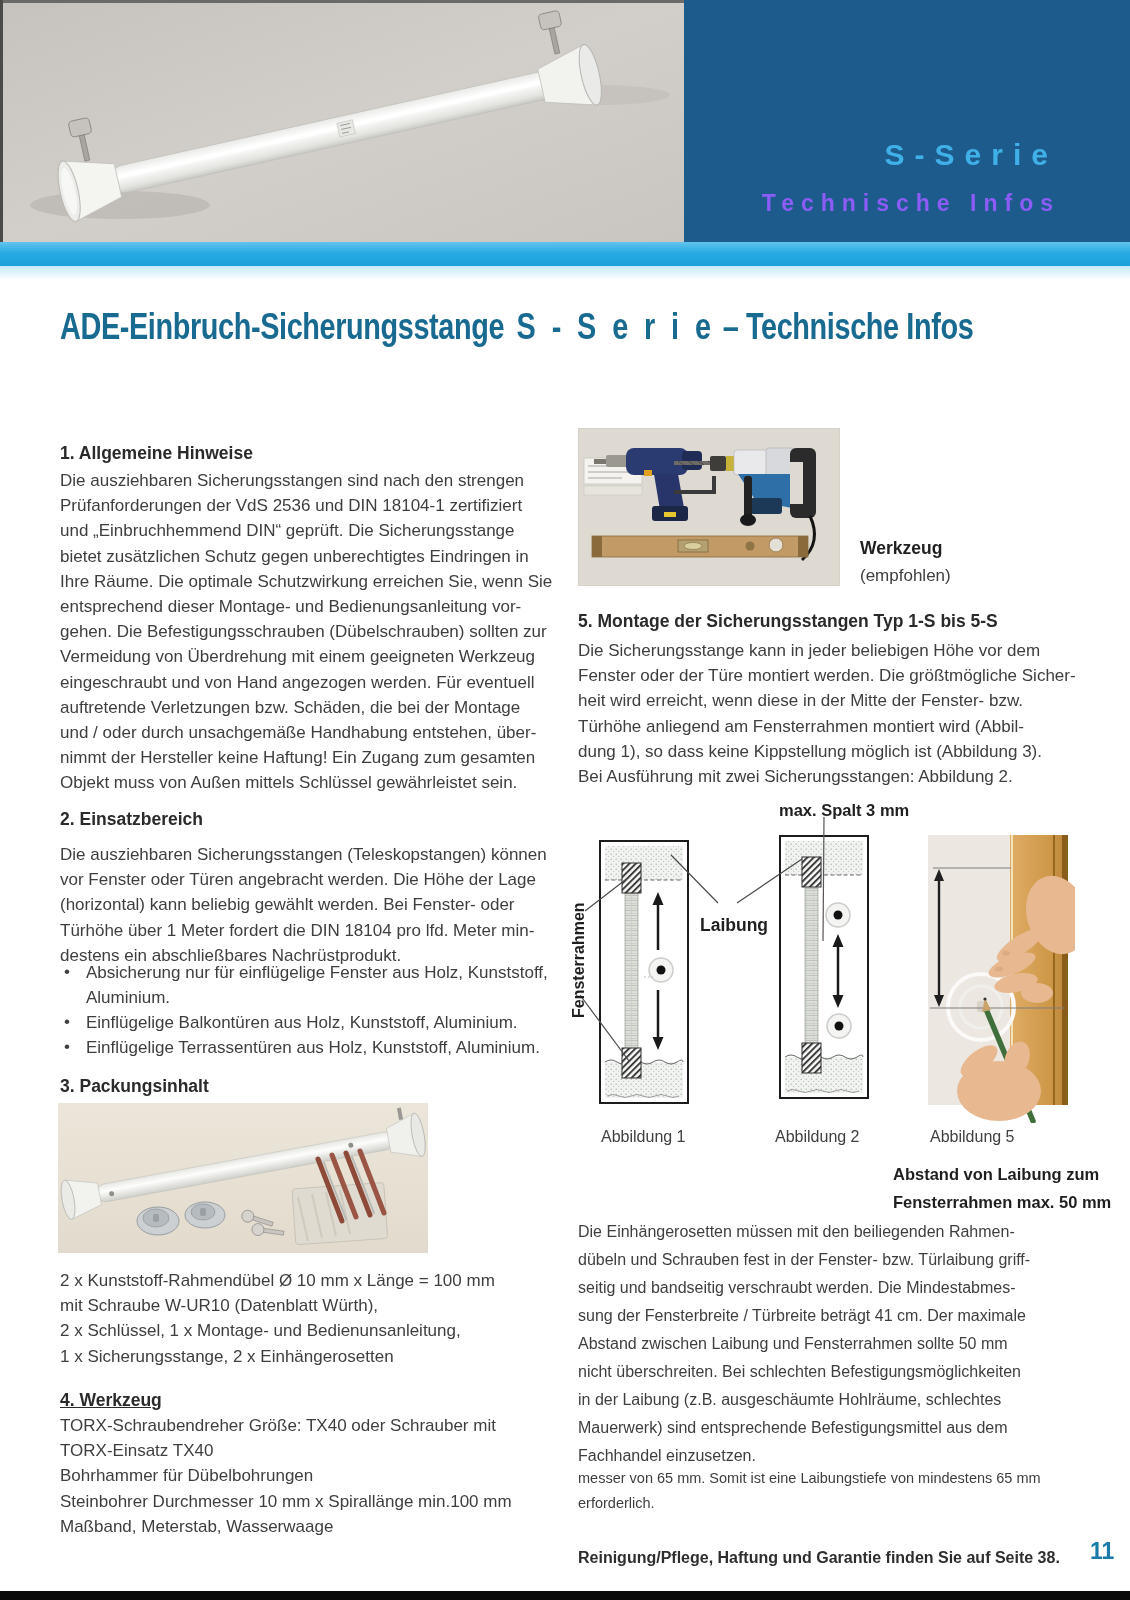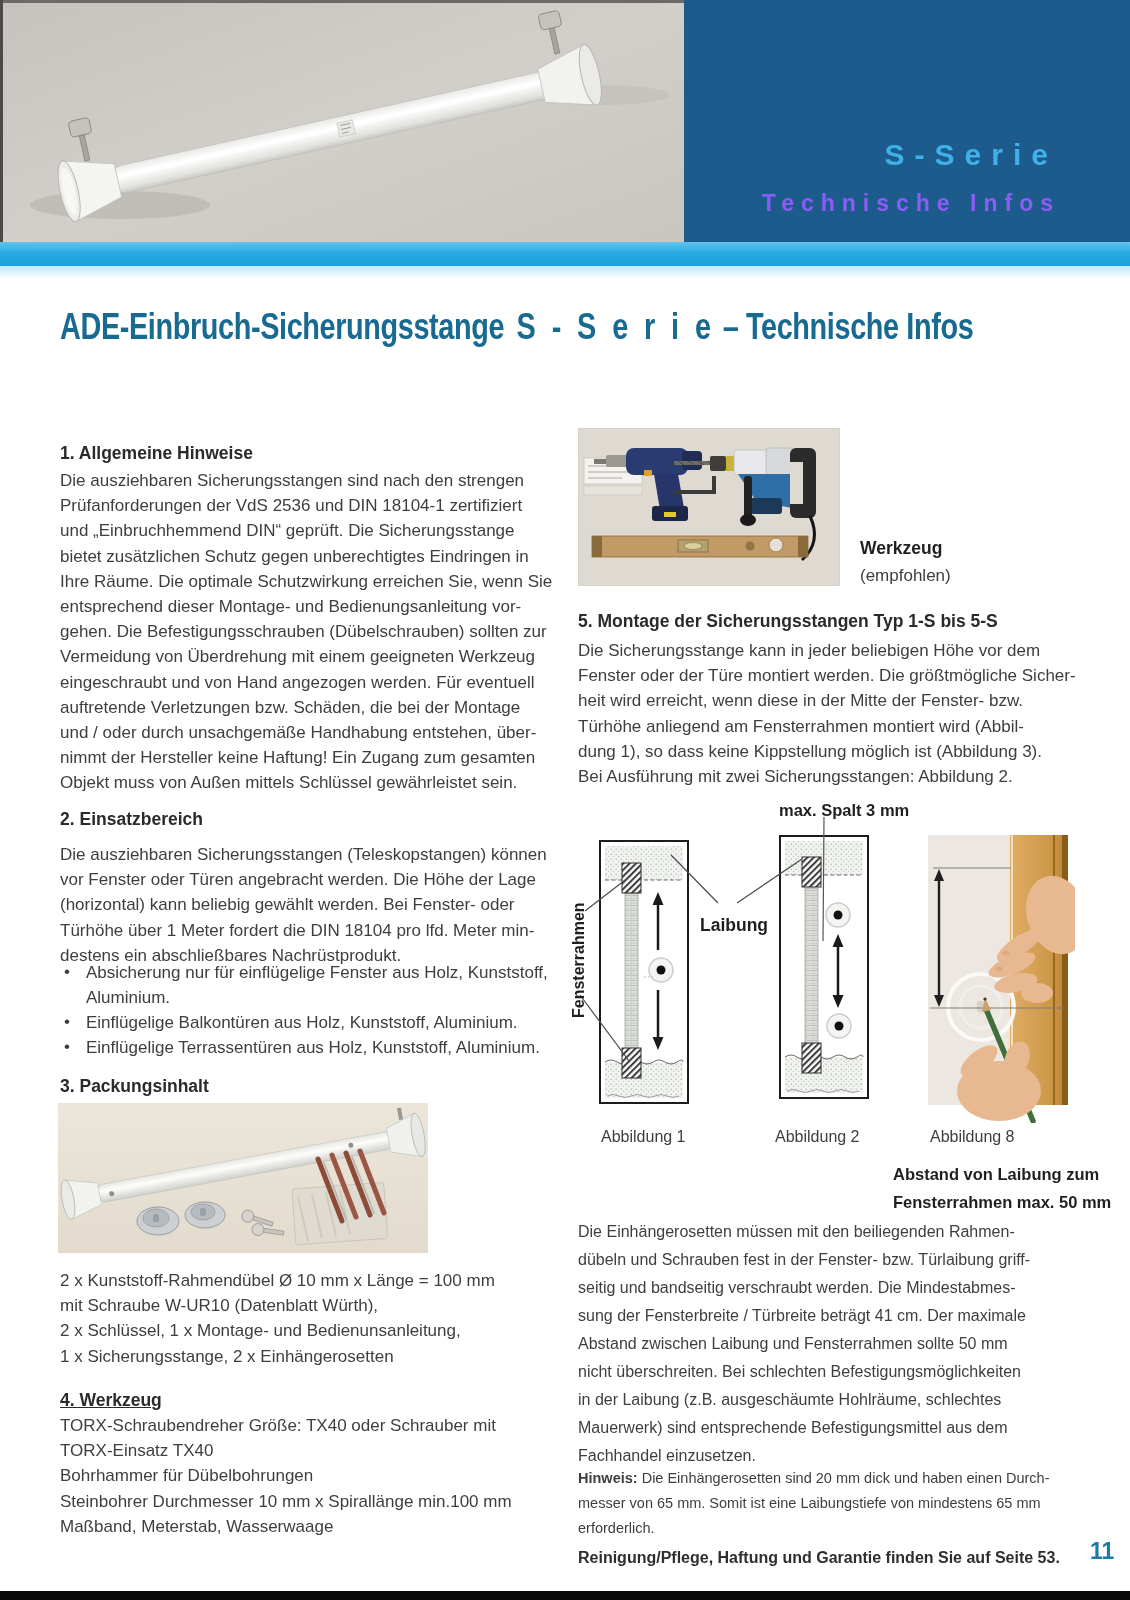--- a/index.html
+++ b/index.html
@@ -353,31 +353,28 @@
       </g>
     </svg>
   </div>
 
   <div class="abs fig-label" style="left:779px;top:801px;">max. Spalt 3 mm</div>
   <div class="abs fig-label" style="left:700px;top:915px;font-size:17.5px;">Laibung</div>
   <div class="abs fig-label rot-label" style="left:570px;top:1018px;font-size:16px;">Fensterrahmen</div>
 
   <div class="abs caption" style="left:601px;top:1128px;">Abbildung 1</div>
   <div class="abs caption" style="left:775px;top:1128px;">Abbildung 2</div>
-  <div class="abs caption" style="left:930px;top:1128px;">Abbildung 8</div>
+  <div class="abs caption" style="left:930px;top:1128px;">Abbildung 5</div>
 
   <div class="abs fig-label" style="left:893px;top:1160px;line-height:28px;">Abstand von Laibung zum<br>Fensterrahmen max. 50 mm</div>
 
   <div class="abs body-text-lg" style="left:578px;top:1218px;">Die Einhängerosetten müssen mit den beiliegenden Rahmen-<br>dübeln und Schrauben fest in der Fenster- bzw. Türlaibung griff-<br>seitig und bandseitig verschraubt werden. Die Mindestabmes-<br>sung der Fensterbreite / Türbreite beträgt 41 cm. Der maximale<br>Abstand zwischen Laibung und Fensterrahmen sollte 50 mm<br>nicht überschreiten. Bei schlechten Befestigungsmöglichkeiten<br>in der Laibung (z.B. ausgeschäumte Hohlräume, schlechtes<br>Mauerwerk) sind entsprechende Befestigungsmittel aus dem<br>Fachhandel einzusetzen.</div>
 
   <div class="abs small-text" style="left:578px;top:1466px;">
-    <div class="nowrap">
-      <span style="font-weight:bold;">Hinweis:</span><span> Die Einhängerosetten sind 20 mm dick und haben einen Durch-</span>
-    </div>
     <div>messer von 65 mm. Somit ist eine Laibungstiefe von mindestens 65 mm<br>erforderlich.</div>
   </div>
 
-  <div class="abs footer-bold" style="left:578px;top:1549px;">Reinigung/Pflege, Haftung und Garantie finden Sie auf Seite 53.</div>
+  <div class="abs footer-bold" style="left:578px;top:1549px;">Reinigung/Pflege, Haftung und Garantie finden Sie auf Seite 38.</div>
   <div class="abs page-num" style="left:1090px;top:1538px;">11</div>
 
   <div class="abs" style="left:0;top:1591px;width:1130px;height:9px;background:#0a0a0a;"></div>
 
 </div>
 
 </body></html>

